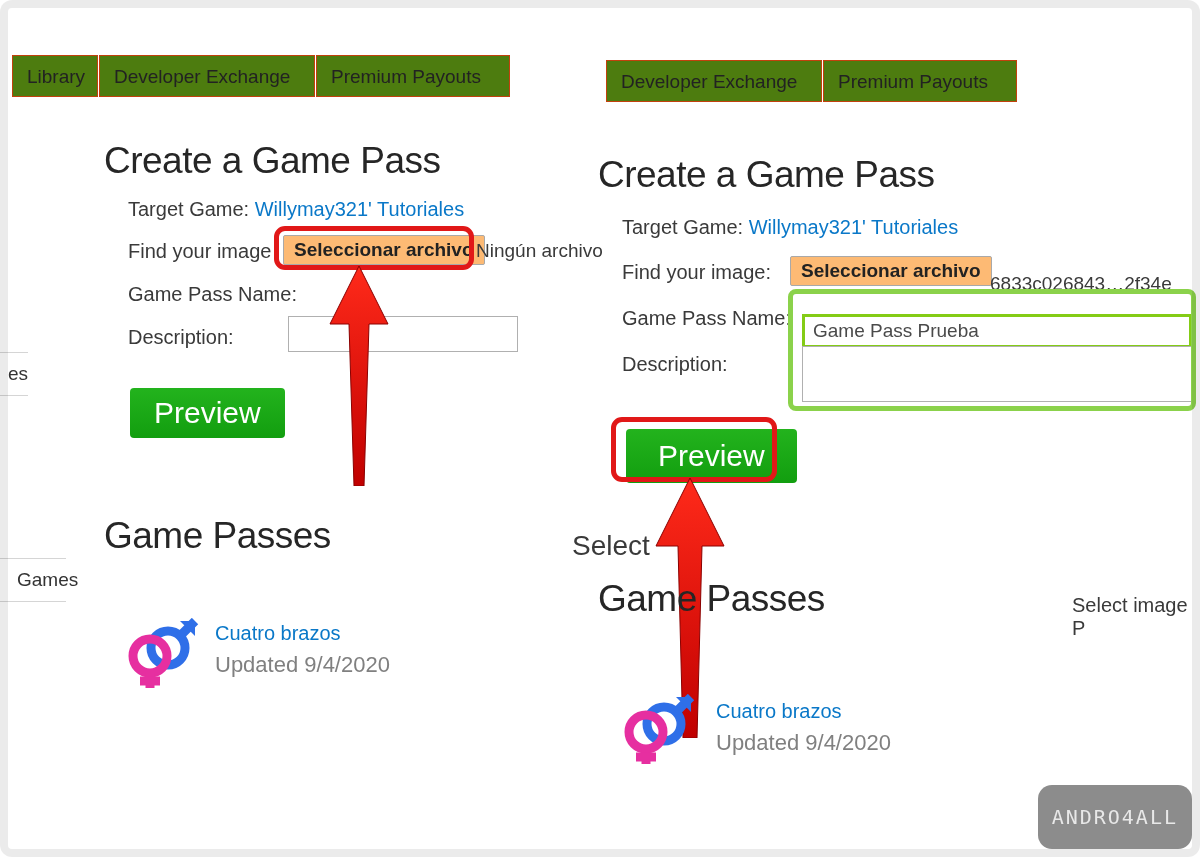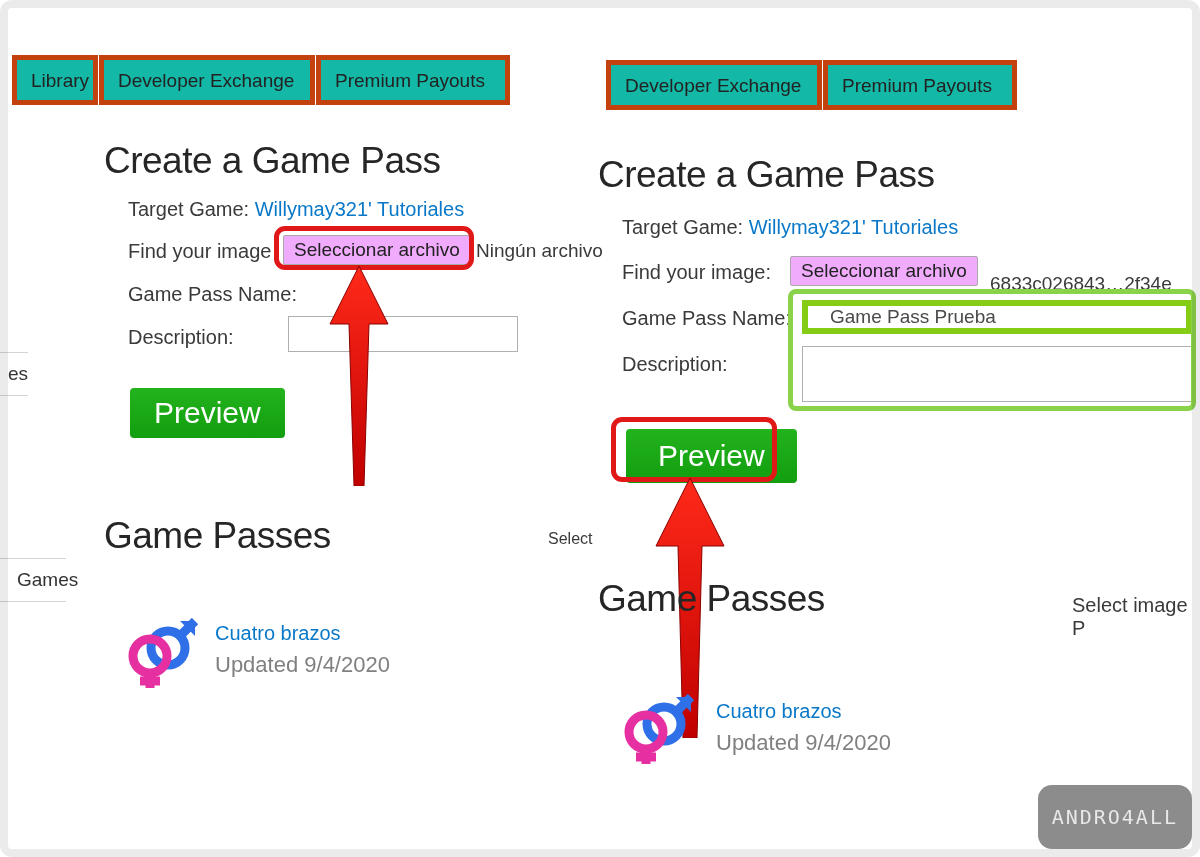--- a/index.html
+++ b/index.html
@@ -16,22 +16,22 @@
     position: absolute;
     inset: 0;
     pointer-events: none;
     box-shadow: inset 0 0 0 8px rgba(0,0,0,0.08);
     border-radius: 12px;
   }
 
   
   .tab {
     position: absolute;
-    background: #14b8a6;
-    border: 5px solid #c2410c;
+    background: #4d7c0f;
+    border: 1px solid #c2410c;
     font-size: 19px;
     color: #222;
     padding: 10px 14px 8px 14px;
     font-weight: 500;
   }
 
   
   .h1 {
     position: absolute;
     font-size: 37px;
@@ -44,47 +44,49 @@
     font-size: 20px;
     color: #3a3a3a;
   }
   .link {
     color: #0a78c8;
   }
 
   
   .file-btn {
     position: absolute;
-    background: #f0abfc;
+    background: #fdba74;
     border: 1px solid #a9a9a9;
     font-size: 19px;
     padding: 3px 10px;
     color: #222;
     border-radius: 2px;
+    font-weight: bold;
   }
   .preview-btn {
     position: absolute;
     background: #18a514;
     background: linear-gradient(#23b31d,#129e0f);
     color: #fff;
     border: none;
     font-size: 30px;
     padding: 8px 24px;
     border-radius: 4px;
     font-weight: 400;
   }
 
   
   .text-input {
     position: absolute;
-    border: 6px solid #84cc16;
-    font-size: 19px;
-    padding: 4px 22px;
+    border: 3px solid #84cc16;
+    font-size: 19px;
+    padding: 4px 8px;
     background: #fff;
     color: #4a4a4a;
+    margin-top: 14px;
   }
   .textarea {
     position: absolute;
     border: 1px solid #b0b0b0;
     background: #fff;
   }
 
   
   .red-outline {
     position: absolute;
@@ -163,21 +165,21 @@
   <defs>
     <linearGradient id="ag1" x1="0" x2="0" y1="0" y2="1">
       <stop offset="0" stop-color="#ff2a1a"></stop>
         <stop offset="1" stop-color="#c00000"></stop>
     </linearGradient>
   </defs>
   <polygon points="35,0 64,58 45,58 40,220 30,220 25,58 6,58" fill="url(#ag1)" stroke="#8a0000" stroke-width="1"></polygon>
 </svg>
 
 <div class="h1" style="left:104px; top:515px;">Game Passes</div>
-<div class="label" style="left:548px; top:530px; font-size:16px;">Select</div>
+<div class="label" style="left:572px; top:530px; font-size:28px;">Select</div>
 
 <svg class="gender-icon" style="left:120px; top:618px;" viewBox="0 0 80 70">
   <circle cx="48" cy="30" r="17" fill="none" stroke="#2f6fe8" stroke-width="9"></circle>
   <line x1="60" y1="18" x2="75" y2="3" stroke="#2f6fe8" stroke-width="9"></line>
   <polygon points="75,3 75,18 60,3" fill="#2f6fe8"></polygon>
   <circle cx="30" cy="38" r="17" fill="none" stroke="#e62fa0" stroke-width="9"></circle>
   <line x1="30" y1="55" x2="30" y2="70" stroke="#e62fa0" stroke-width="9"></line>
   <line x1="20" y1="63" x2="40" y2="63" stroke="#e62fa0" stroke-width="9"></line>
 </svg>
 <a class="pass-link" style="left:215px; top:622px;">Cuatro brazos</a>

